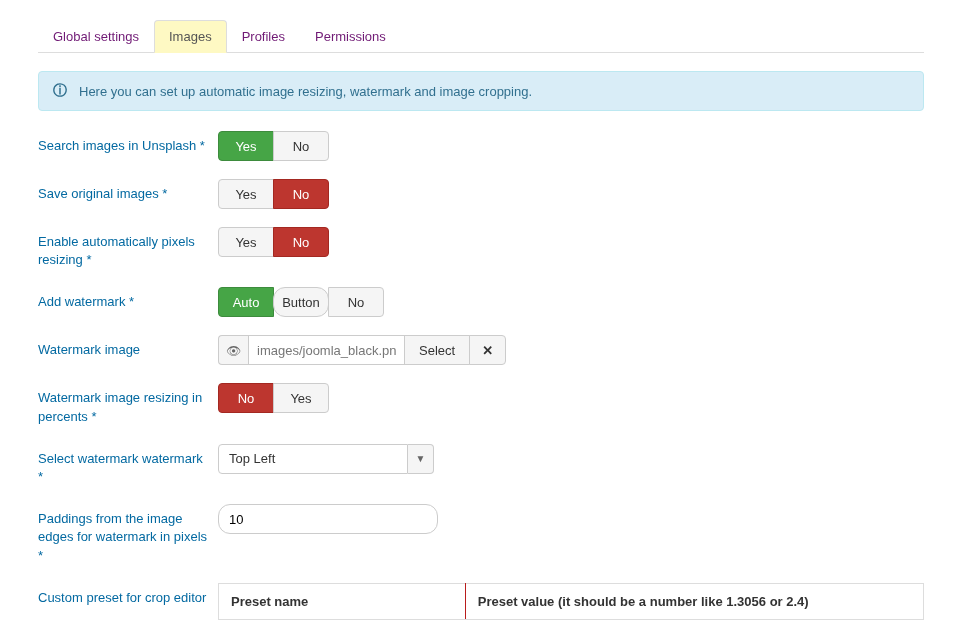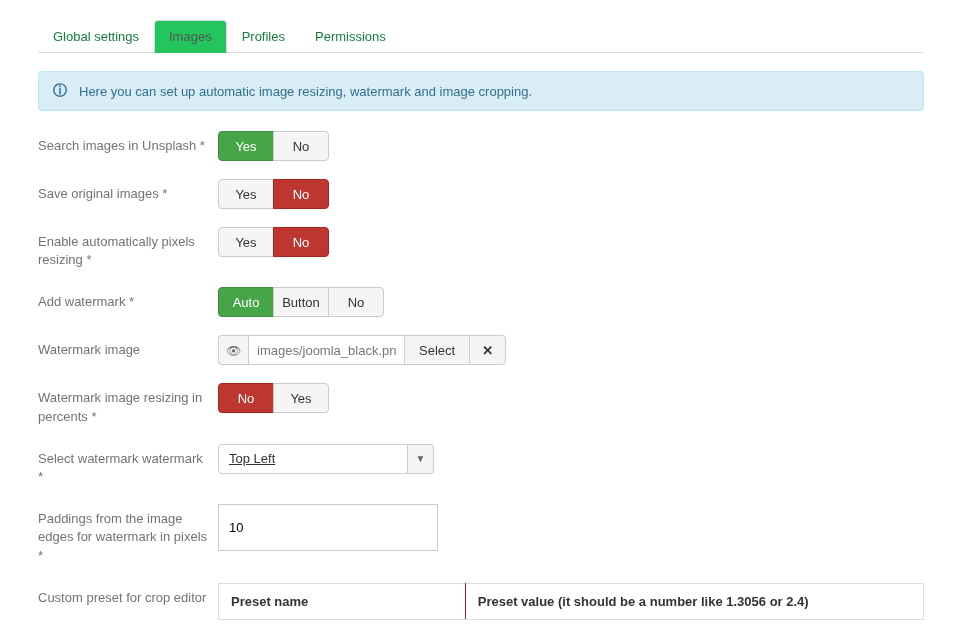--- a/index.html
+++ b/index.html
@@ -1,43 +1,43 @@
 <!DOCTYPE html>
 <html><head>
 <meta charset="utf-8">
 <style>
 * { box-sizing: border-box; margin: 0; padding: 0; }
 body { font-family: -apple-system, "Helvetica Neue", Helvetica, Arial, sans-serif; font-size: 13px; color: #333; background: #fff; }
 .container { padding: 20px 38px; }
 .nav-tabs { border-bottom: 1px solid #ddd; list-style: none; display: flex; margin-bottom: 18px; }
 .nav-tabs li { margin-bottom: -1px; }
-.nav-tabs a { display: block; padding: 8px 14px; color: #15803d; text-decoration: none; cursor: pointer; border: 1px solid transparent; border-radius: 4px 4px 0 0; font-size: 13px; }
-.nav-tabs .active a { color: #555; background: #22c55e; border: 1px solid #ddd; border-bottom-color: transparent; cursor: default; text-align: center; }
+.nav-tabs a { display: block; padding: 8px 14px; color: #701a75; text-decoration: none; cursor: pointer; border: 1px solid transparent; border-radius: 4px 4px 0 0; font-size: 13px; }
+.nav-tabs .active a { color: #555; background: #fef9c3; border: 1px solid #ddd; border-bottom-color: transparent; cursor: default; text-align: center; }
 .alert-info { background: #d9edf7; border: 1px solid #bce8f1; color: #31708f; padding: 10px 14px; border-radius: 4px; margin-bottom: 20px; display: flex; align-items: center; gap: 12px; }
 .alert-info .info-icon { font-weight: bold; font-size: 14px; }
 .control-group { display: flex; margin-bottom: 18px; }
-.control-label { width: 180px; padding-right: 10px; padding-top: 6px; color: #737373; font-size: 13px; line-height: 1.4; }
+.control-label { width: 180px; padding-right: 10px; padding-top: 6px; color: #0369a1; font-size: 13px; line-height: 1.4; }
 .controls { flex: 1; }
 .btn-group { display: inline-flex; }
 .btn { display: inline-flex; align-items: center; justify-content: center; padding: 6px 14px; font-size: 13px; background: #f5f5f5; border: 1px solid #ccc; color: #333; cursor: pointer; min-height: 30px; }
-.btn-group .btn { border-radius: 0; margin-left: -1px; }
+.btn-group .btn { border-radius: 12px; margin-left: -1px; }
 .btn-group .btn:first-child { margin-left: 0; border-radius: 4px 0 0 4px; }
 .btn-group .btn:last-child { border-radius: 0 4px 4px 0; }
 .btn.active-green { background: #46a546; border-color: #3d8b3d; color: #fff; }
 .btn.active-red { background: #bd362f; border-color: #a32821; color: #fff; }
 .btn-toggle { width: 56px; }
 .input-append { display: inline-flex; }
 .input-append .addon { display: inline-flex; align-items: center; justify-content: center; background: #f5f5f5; border: 1px solid #ccc; border-right: 0; border-radius: 4px 0 0 4px; width: 30px; height: 30px; color: #666; }
 .input-append input[type="text"] { border: 1px solid #ccc; padding: 5px 8px; height: 30px; width: 157px; border-radius: 0; color: #777; font-size: 13px; }
 .input-append .btn-sel { border-radius: 0; margin-left: -1px; padding: 6px 14px; }
 .input-append .btn-x { border-radius: 0 4px 4px 0; margin-left: -1px; padding: 6px 12px; font-weight: bold; }
 .select-wrap { display: inline-flex; }
-.select-wrap .select-display { border: 1px solid #ccc; border-radius: 4px 0 0 4px; padding: 6px 10px; height: 30px; width: 190px; font-size: 13px; background: #fff; display: flex; align-items: center; text-decoration: underline; }
+.select-wrap .select-display { border: 1px solid #ccc; border-radius: 4px 0 0 4px; padding: 6px 10px; height: 30px; width: 190px; font-size: 13px; background: #fff; display: flex; align-items: center; }
 .select-wrap .select-caret { border: 1px solid #ccc; border-left: 0; border-radius: 0 4px 4px 0; background: #f5f5f5; width: 26px; height: 30px; display: inline-flex; align-items: center; justify-content: center; cursor: pointer; color: #666; font-size: 10px; }
-.text-input { border: 1px solid #ccc; border-radius: 0; padding: 6px 10px; height: 47px; width: 220px; font-size: 13px; }
+.text-input { border: 1px solid #ccc; border-radius: 12px; padding: 6px 10px; height: 30px; width: 220px; font-size: 13px; }
 .preset-table { width: 100%; border: 1px solid #ddd; border-collapse: collapse; }
 .preset-table th { text-align: left; padding: 10px 12px; font-size: 13px; font-weight: bold; border-right: 1px solid #b91c1c; border-bottom: 1px solid #ddd; }
 .preset-table th:last-child { border-right: 0; }
 .eye-icon::before { content: "👁"; font-size: 12px; }
 </style>
 </head>
 <body>
 
 <div class="container">
 

